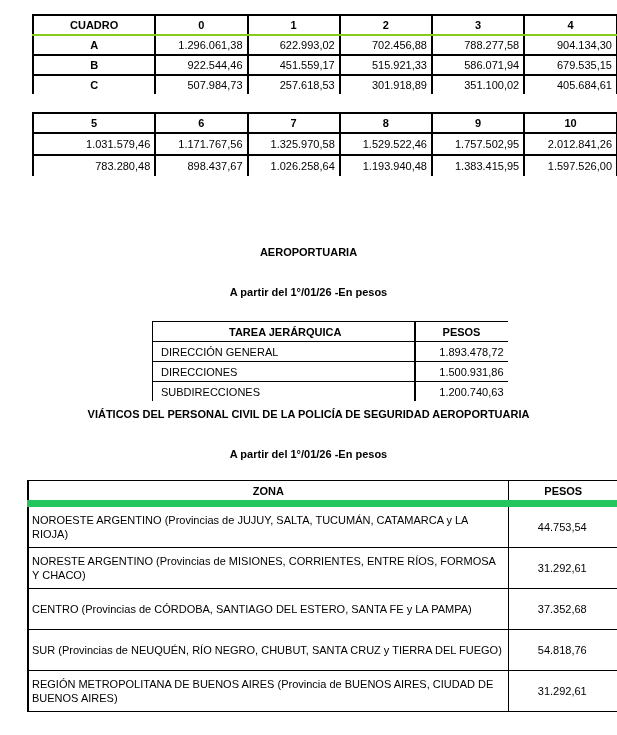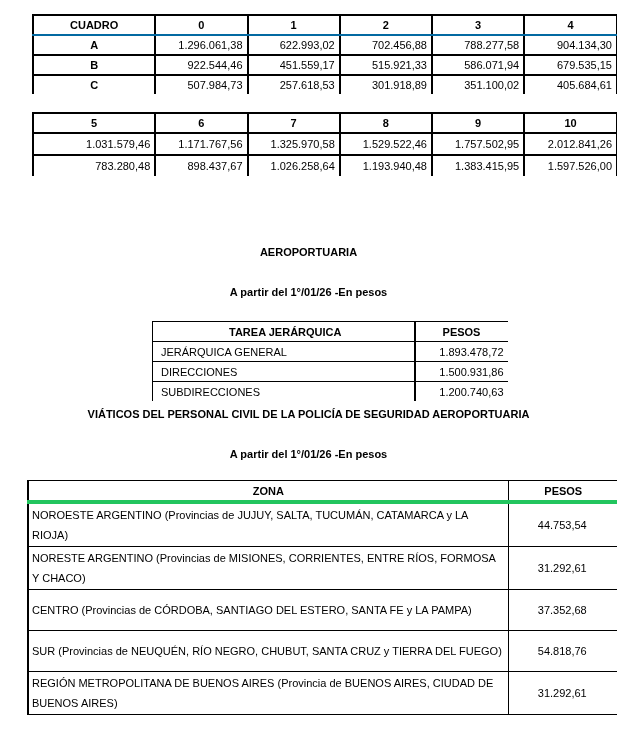--- a/index.html
+++ b/index.html
@@ -8,21 +8,21 @@
     font-family: "Liberation Sans", sans-serif; color: #000;
     font-size: 11px;
   }
   table { border-collapse: collapse; position: absolute; table-layout: fixed; }
   td, th { padding: 0 4px; white-space: nowrap; }
   th { font-weight: bold; }
 
   
   #t1 { left: 32px; top: 14px; width: 585px; }
   #t1 th, #t1 td { height: 18px; border-left: 2px solid #000; border-right: 1px solid #000; }
-  #t1 tr.hdr th { border-top: 2px solid #000; border-bottom: 2px solid #0369a1; }
+  #t1 tr.hdr th { border-top: 2px solid #000; border-bottom: 2px solid #84cc16; }
   #t1 tr.row td { border-bottom: 2px solid #000; text-align: right; }
   #t1 tr.row td.lbl { text-align: center; font-weight: bold; }
   #t1 tr.row:last-child td { border-bottom: none; }
   #t1 col.c0 { width: 118px; } #t1 col.cn { width: 89px; }
 
   
   #t2 { left: 32px; top: 112px; width: 585px; }
   #t2 th, #t2 td { border-left: 2px solid #000; border-right: 1px solid #000; }
   #t2 tr.hdr th { height: 18px; border-top: 2px solid #000; border-bottom: 2px solid #000; text-align: center; }
   #t2 tr.row td { height: 20px; border-bottom: 2px solid #000; text-align: right; }
@@ -44,24 +44,24 @@
   #t3 th, #t3 td { height: 19px; border-bottom: 1px solid #000; }
   #t3 tr.hdr th { border-top: 1px solid #000; text-align: center; }
   #t3 th.a, #t3 td.a { border-left: 1px solid #000; border-right: 2px solid #000; text-align: left; padding-left: 8px; }
   #t3 th.a { text-align: center; }
   #t3 td.b { text-align: right; }
   #t3 tr.row:last-child td { border-bottom: none; }
 
   
   #t4 { left: 27px; top: 480px; width: 590px; }
   #t4 col.a { width: 480px; } #t4 col.b { width: 110px; }
-  #t4 th { height: 19px; border-top: 1px solid #000; border-bottom: 4px solid #22c55e; text-align: center; margin-top: 40px; }
+  #t4 th { height: 19px; border-top: 1px solid #000; border-bottom: 7px solid #22c55e; text-align: center; margin-top: 40px; }
   #t4 td { border-bottom: 1px solid #000; }
   #t4 th.a, #t4 td.a { border-left: 2px solid #000; border-right: 1px solid #000; }
-  #t4 td.a { white-space: normal; line-height: 20px; padding: 1px 4px 1px 3px; vertical-align: middle; }
+  #t4 td.a { white-space: normal; line-height: 14px; padding: 1px 4px 1px 3px; vertical-align: middle; }
   #t4 td.b { text-align: center; vertical-align: middle; padding-right: 6px; }
   #t4 tr.r1 td { height: 38px; }
   #t4 tr.r2 td { height: 38px; }
   #t4 tr.r3 td { height: 26px; border-bottom: 2px solid #000; }
   #t4 tr.r4 td { height: 38px; }
   #t4 tr.r5 td { height: 38px; }
   #t4 tr.r6 td { height: 38px; }
 </style>
 </head>
 <body>
@@ -157,21 +157,21 @@
   <colgroup>
       <col class="a">
       <col class="b">
     </colgroup>
   <tbody>
       <tr class="hdr">
     <th class="a">TAREA JERÁRQUICA</th>
     <th class="b">PESOS</th>
   </tr>
   <tr class="row">
-    <td class="a">JERÁRQUICA GENERAL</td>
+    <td class="a">DIRECCIÓN GENERAL</td>
     <td class="b">1.893.478,72</td>
   </tr>
   <tr class="row">
     <td class="a">DIRECCIONES</td>
     <td class="b">1.500.931,86</td>
   </tr>
   <tr class="row">
     <td class="a">SUBDIRECCIONES</td>
     <td class="b">1.200.740,63</td>
   </tr>

